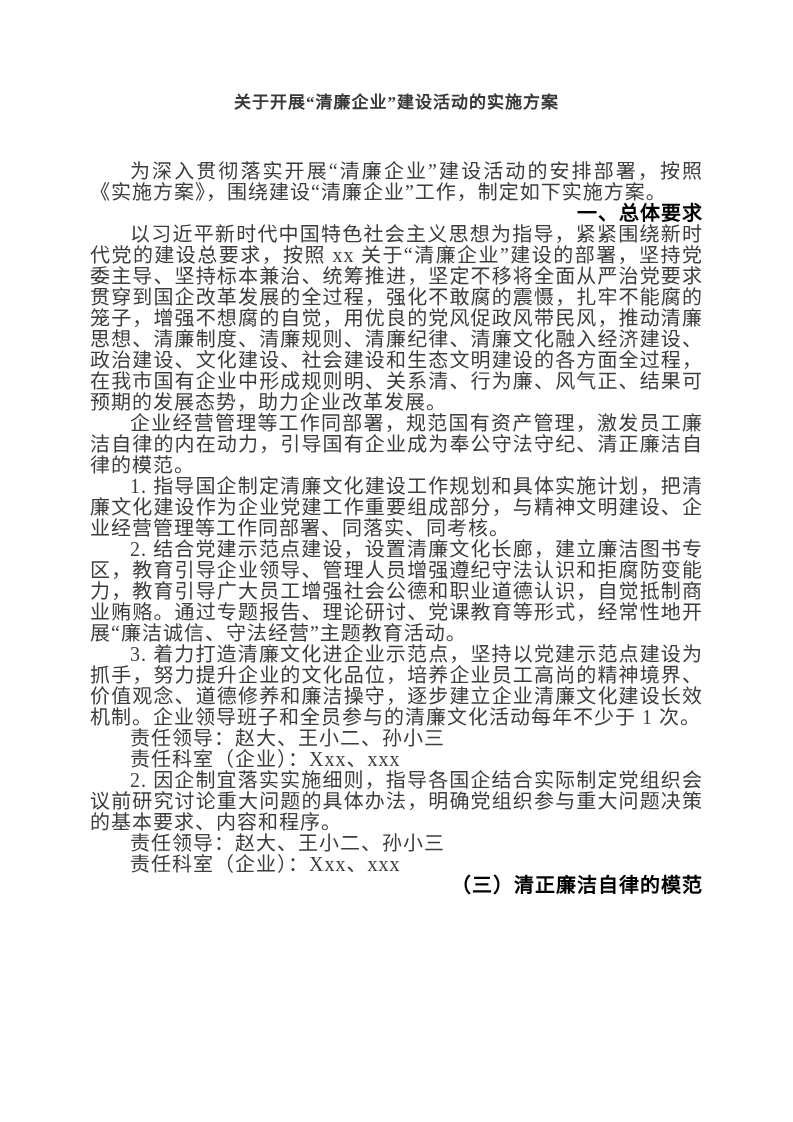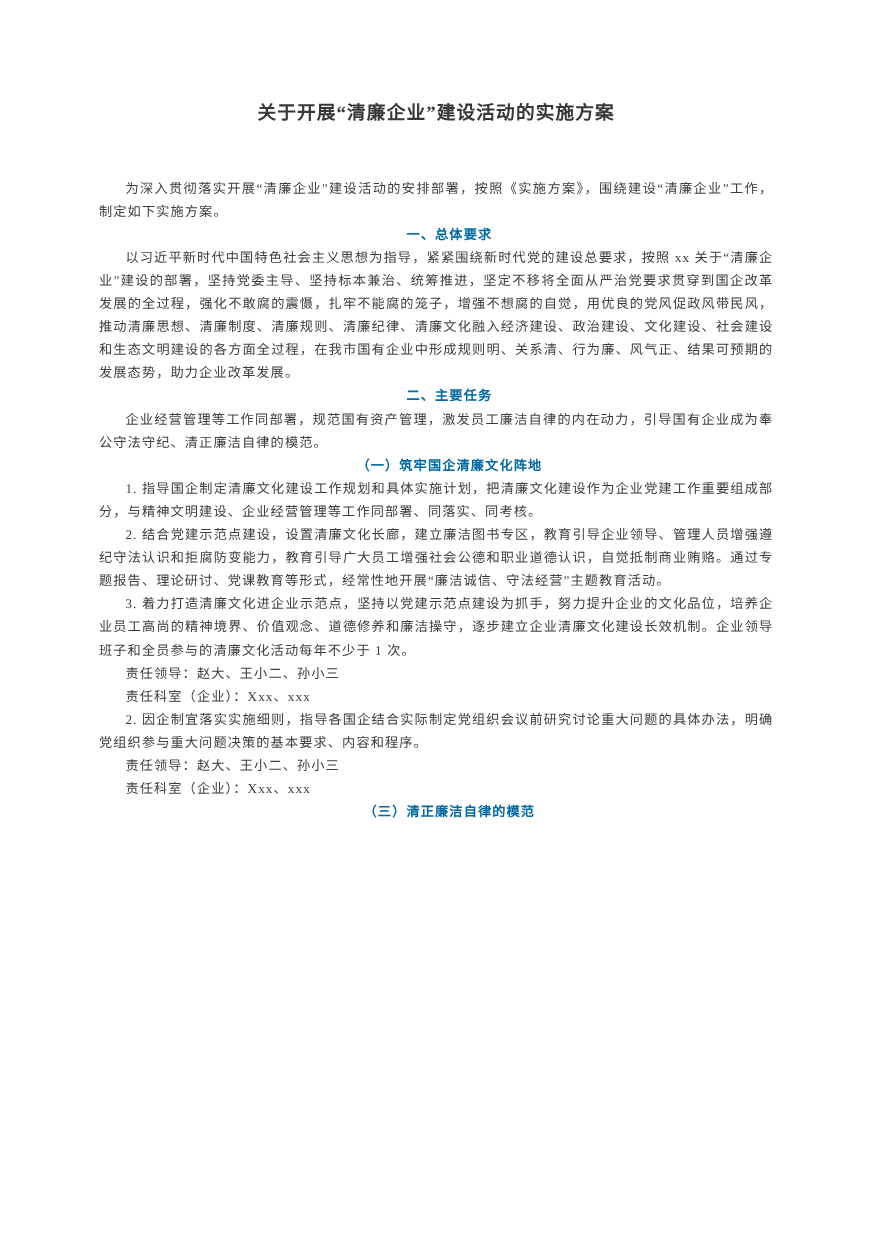--- a/index.html
+++ b/index.html
@@ -25,45 +25,43 @@
     font-size: 17px;
     line-height: 21px;
     font-weight: bold;
     text-align: center;
     color: #383838;
     letter-spacing: 1px;
   }
   .para {
     margin: 0;
     padding: 0;
-    font-size: 12px;
+    font-size: 20px;
     line-height: 21px;
     text-indent: 2em;
     text-align: justify;
     letter-spacing: 1px;
     word-break: break-all;
   }
   .para.heading {
     font-weight: bold;
-    color: #0369a1;
-    text-align: center;
+    color: #000000;
+    text-align: right;
   }
 </style>
 </head>
 <body>
 
 <div class="page">
   <h1 class="doc-title">关于开展“清廉企业”建设活动的实施方案</h1>
   <div id="doc-body">
       <p class="para body">为深入贯彻落实开展“清廉企业”建设活动的安排部署，按照《实施方案》，围绕建设“清廉企业”工作，制定如下实施方案。</p>
       <p class="para heading">一、总体要求</p>
       <p class="para body">以习近平新时代中国特色社会主义思想为指导，紧紧围绕新时代党的建设总要求，按照 xx 关于“清廉企业”建设的部署，坚持党委主导、坚持标本兼治、统筹推进，坚定不移将全面从严治党要求贯穿到国企改革发展的全过程，强化不敢腐的震慑，扎牢不能腐的笼子，增强不想腐的自觉，用优良的党风促政风带民风，推动清廉思想、清廉制度、清廉规则、清廉纪律、清廉文化融入经济建设、政治建设、文化建设、社会建设和生态文明建设的各方面全过程，在我市国有企业中形成规则明、关系清、行为廉、风气正、结果可预期的发展态势，助力企业改革发展。</p>
-      <p class="para heading">二、主要任务</p>
       <p class="para body">企业经营管理等工作同部署，规范国有资产管理，激发员工廉洁自律的内在动力，引导国有企业成为奉公守法守纪、清正廉洁自律的模范。</p>
-      <p class="para heading">（一）筑牢国企清廉文化阵地</p>
       <p class="para body">1. 指导国企制定清廉文化建设工作规划和具体实施计划，把清廉文化建设作为企业党建工作重要组成部分，与精神文明建设、企业经营管理等工作同部署、同落实、同考核。</p>
       <p class="para body">2. 结合党建示范点建设，设置清廉文化长廊，建立廉洁图书专区，教育引导企业领导、管理人员增强遵纪守法认识和拒腐防变能力，教育引导广大员工增强社会公德和职业道德认识，自觉抵制商业贿赂。通过专题报告、理论研讨、党课教育等形式，经常性地开展“廉洁诚信、守法经营”主题教育活动。</p>
       <p class="para body">3. 着力打造清廉文化进企业示范点，坚持以党建示范点建设为抓手，努力提升企业的文化品位，培养企业员工高尚的精神境界、价值观念、道德修养和廉洁操守，逐步建立企业清廉文化建设长效机制。企业领导班子和全员参与的清廉文化活动每年不少于 1 次。</p>
       <p class="para body">责任领导：赵大、王小二、孙小三</p>
       <p class="para body">责任科室（企业）：Xxx、xxx</p>
       <p class="para body">2. 因企制宜落实实施细则，指导各国企结合实际制定党组织会议前研究讨论重大问题的具体办法，明确党组织参与重大问题决策的基本要求、内容和程序。</p>
       <p class="para body">责任领导：赵大、王小二、孙小三</p>
       <p class="para body">责任科室（企业）：Xxx、xxx</p>
       <p class="para heading">（三）清正廉洁自律的模范</p>
     </div>

